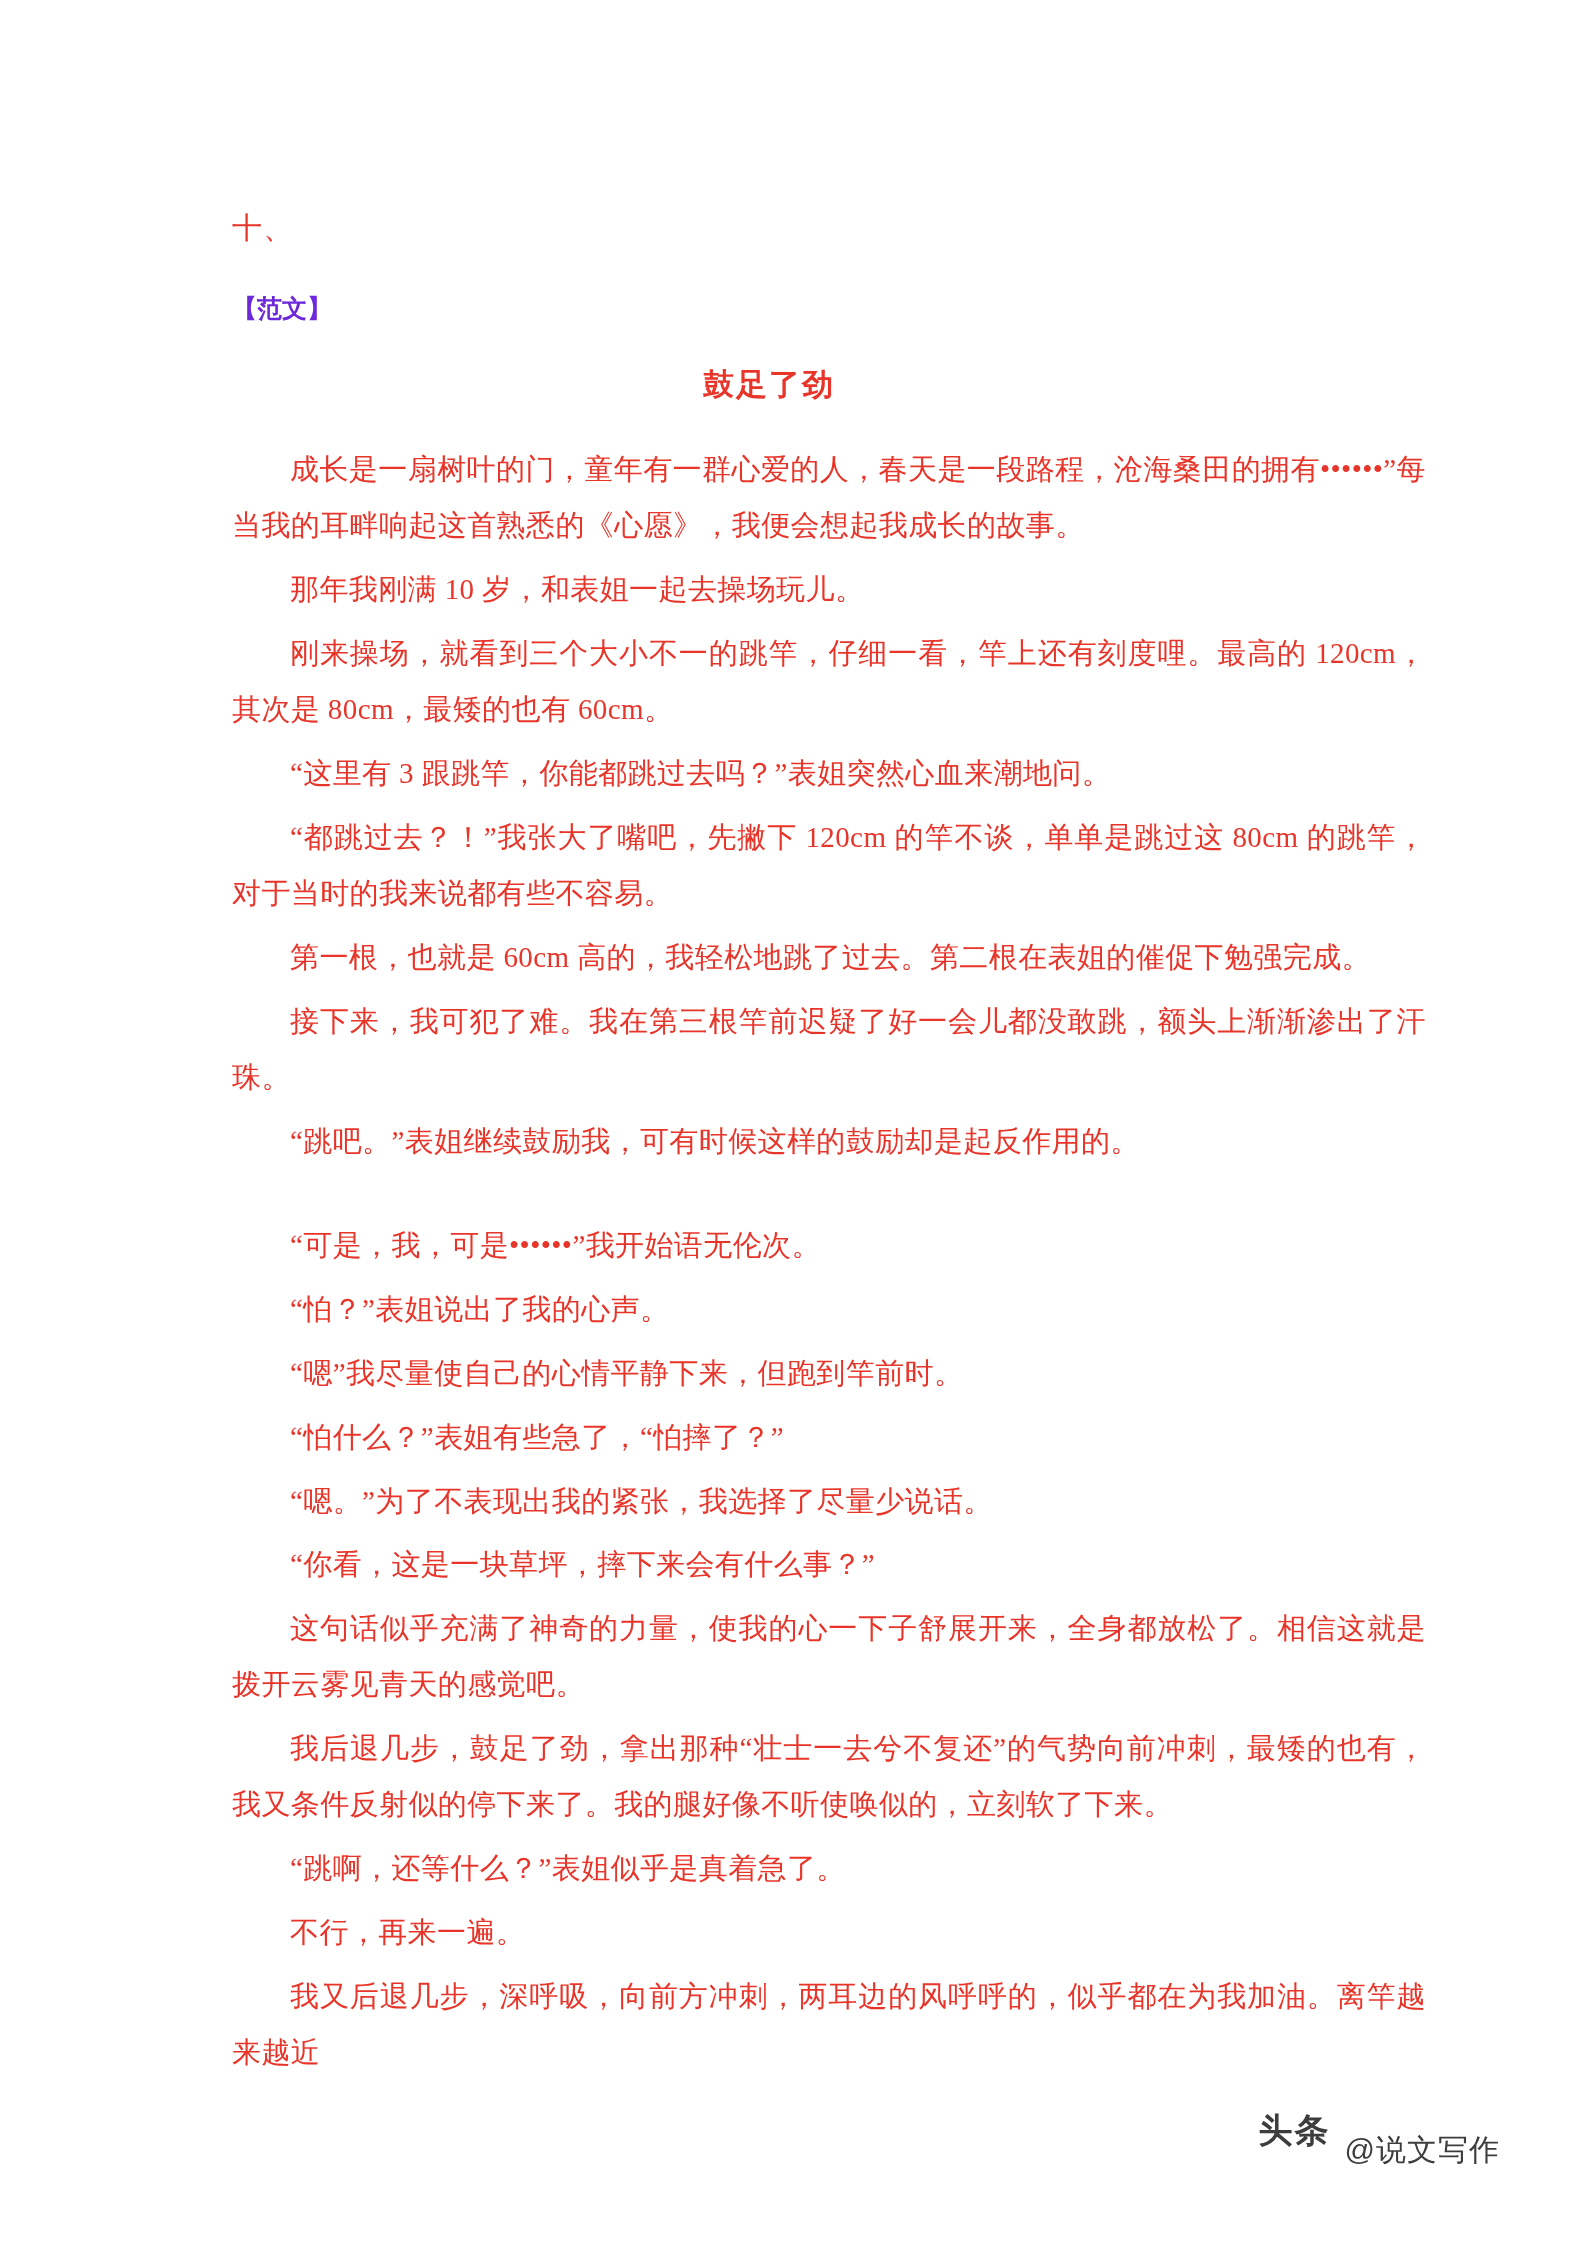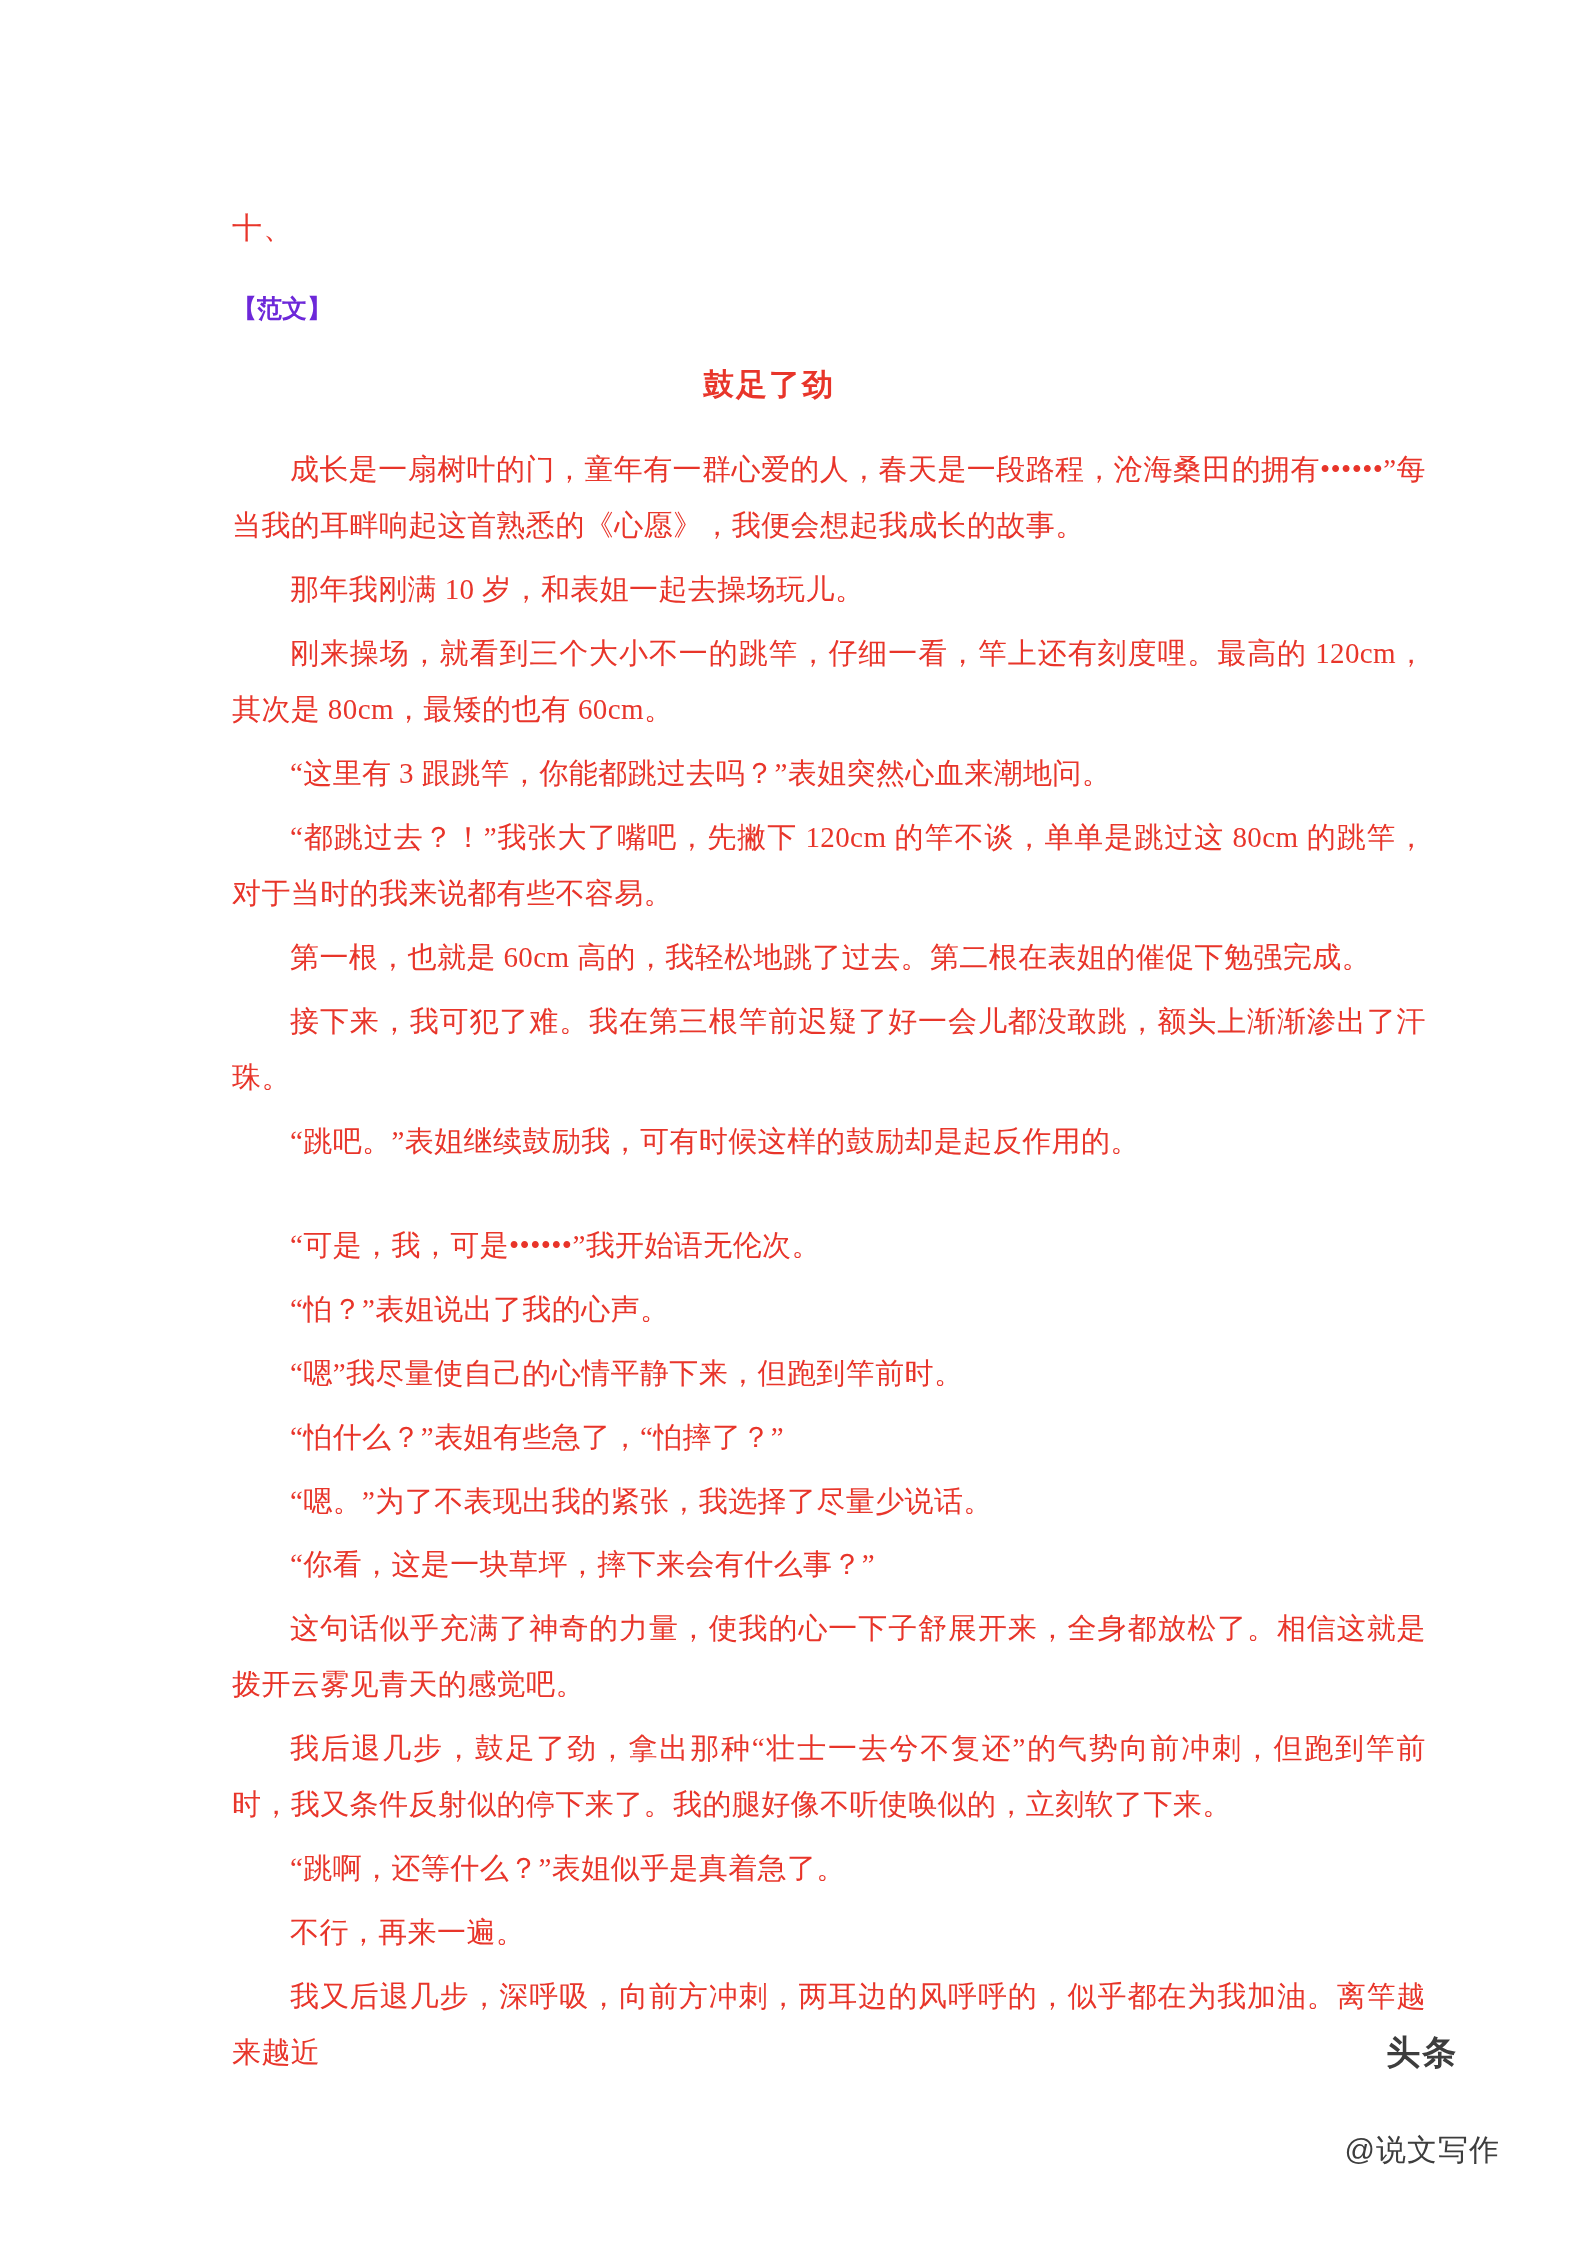--- a/index.html
+++ b/index.html
@@ -61,21 +61,20 @@
   }
   .watermark {
     position: absolute;
     right: 86px;
     bottom: 74px;
     display: flex;
     align-items: center;
     gap: 14px;
     color: #4a4a4a;
     font-family: "Liberation Sans", sans-serif;
-    flex-direction: column;
   }
   .wm-logo {
     font-size: 34px;
     font-weight: 700;
     color: #3d3d3d;
     letter-spacing: 2px;
   }
   .wm-text {
     font-size: 30px;
     color: #3d3d3d;
@@ -103,21 +102,21 @@
   <div class="para">接下来，我可犯了难。我在第三根竿前迟疑了好一会儿都没敢跳，额头上渐渐渗出了汗珠。</div>
   <div class="para">“跳吧。”表姐继续鼓励我，可有时候这样的鼓励却是起反作用的。</div>
   <div class="para blank"></div>
   <div class="para">“可是，我，可是••••••”我开始语无伦次。</div>
   <div class="para">“怕？”表姐说出了我的心声。</div>
   <div class="para">“嗯”我尽量使自己的心情平静下来，但跑到竿前时。</div>
   <div class="para">“怕什么？”表姐有些急了，“怕摔了？”</div>
   <div class="para">“嗯。”为了不表现出我的紧张，我选择了尽量少说话。</div>
   <div class="para">“你看，这是一块草坪，摔下来会有什么事？”</div>
   <div class="para">这句话似乎充满了神奇的力量，使我的心一下子舒展开来，全身都放松了。相信这就是拨开云雾见青天的感觉吧。</div>
-  <div class="para">我后退几步，鼓足了劲，拿出那种“壮士一去兮不复还”的气势向前冲刺，但跑到竿前时，我又条件反射似的停下来了。我的腿好像不听使唤似的，立刻软了下来。</div>
+  <div class="para">我后退几步，鼓足了劲，拿出那种“壮士一去兮不复还”的气势向前冲刺，最矮的也有，我又条件反射似的停下来了。我的腿好像不听使唤似的，立刻软了下来。</div>
   <div class="para">“跳啊，还等什么？”表姐似乎是真着急了。</div>
   <div class="para">不行，再来一遍。</div>
   <div class="para">我又后退几步，深呼吸，向前方冲刺，两耳边的风呼呼的，似乎都在为我加油。离竿越来越近</div>
 
 </div>
 
 <div class="watermark">
   <span class="wm-logo">头条</span>
   <span class="wm-text">@说文写作</span>
 </div>

